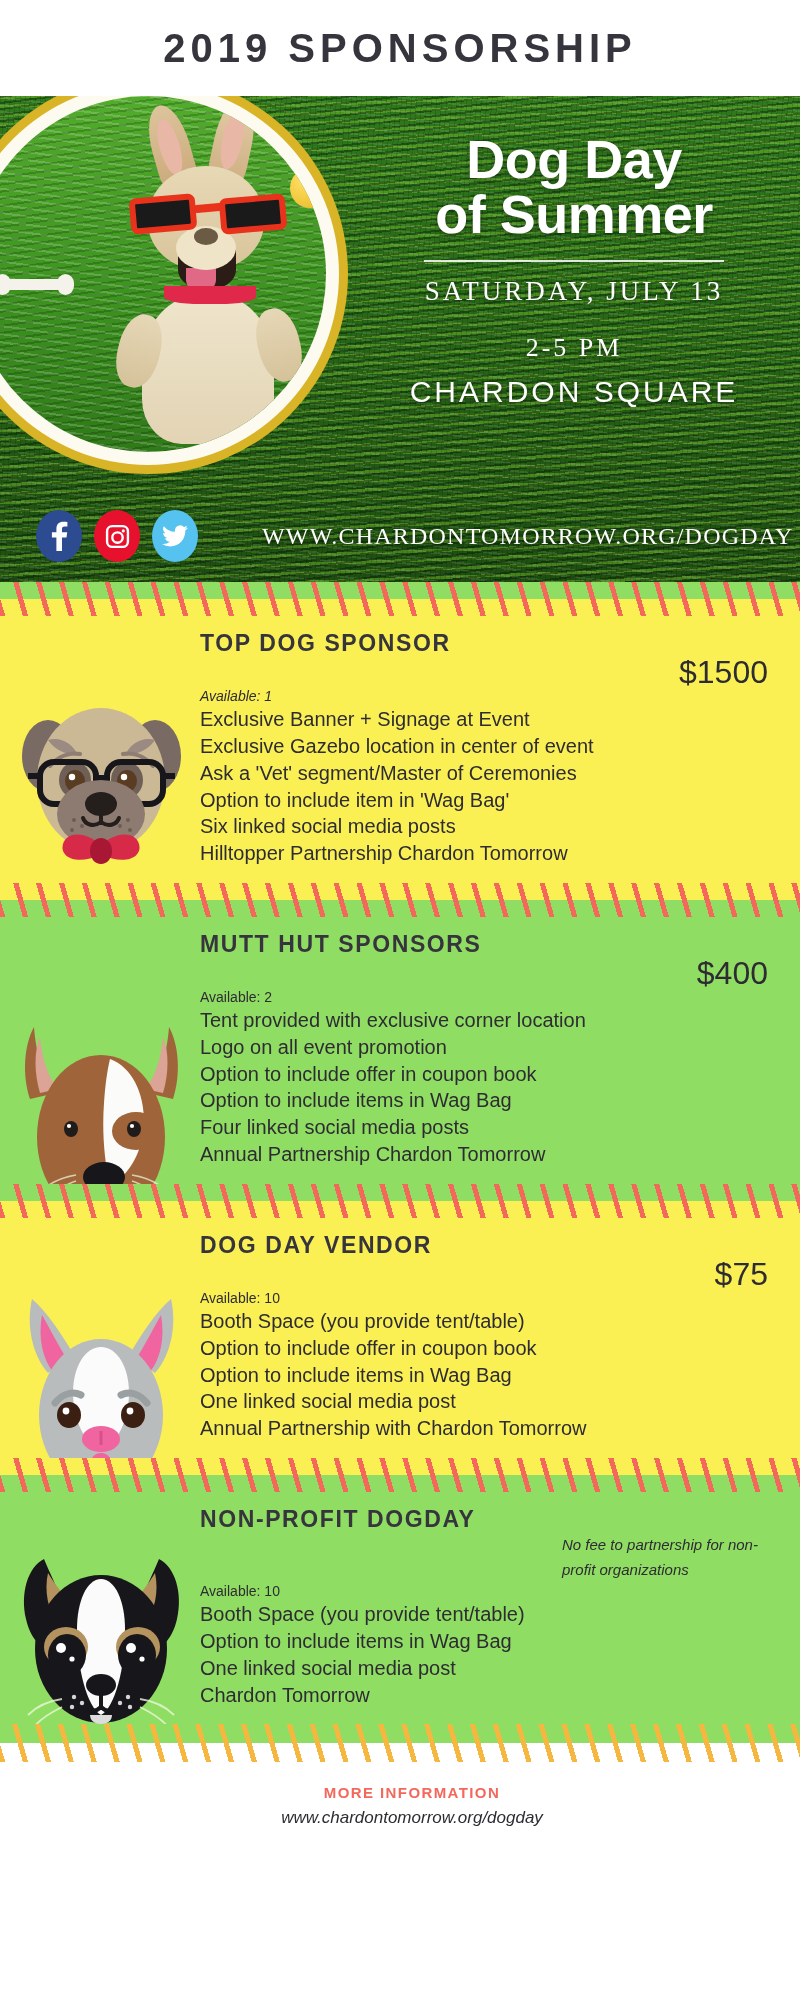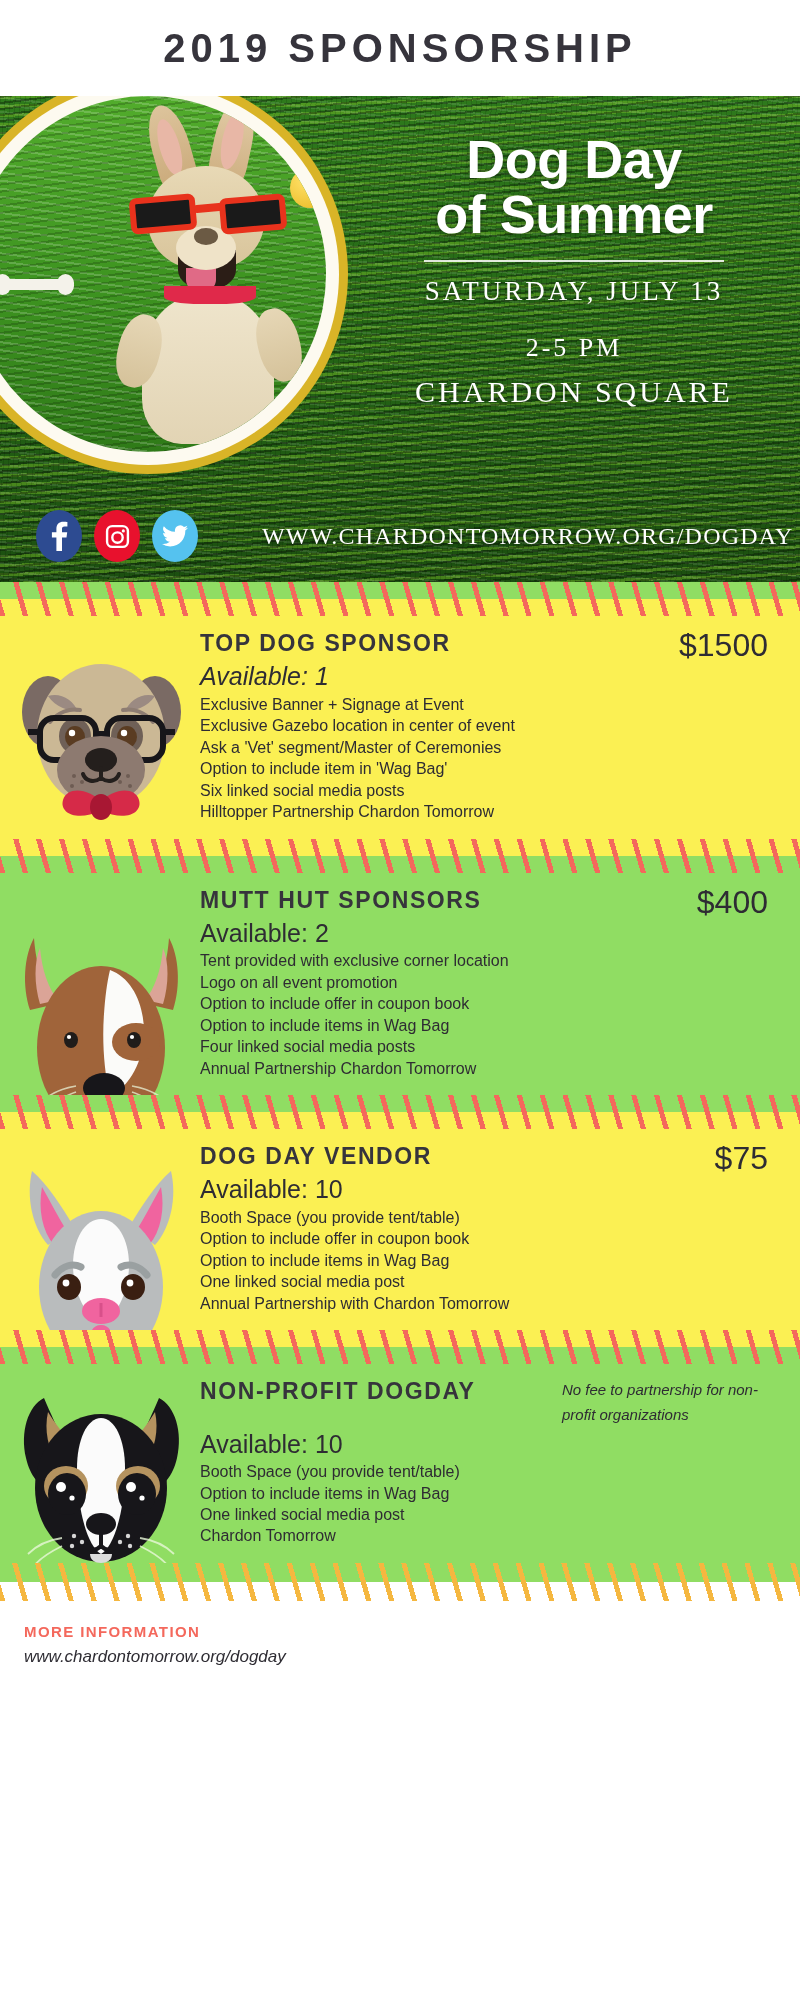--- a/index.html
+++ b/index.html
@@ -128,21 +128,21 @@
     font-family: "Liberation Serif", serif;
     font-size: 27px; letter-spacing: 3px;
     text-shadow: 0 2px 5px rgba(0,0,0,.4);
   }
   .hero-time {
     font-family: "Liberation Serif", serif;
     font-size: 26px; letter-spacing: 3px; margin-top: 26px;
     text-shadow: 0 2px 5px rgba(0,0,0,.4);
   }
   .hero-place {
-    font-family: Liberation Serif, serif;
+    font-family: Liberation Sans, sans-serif;
     font-size: 30px; letter-spacing: 3px; margin-top: 12px;
     text-shadow: 0 2px 5px rgba(0,0,0,.4);
   }
 
   
   .hero-bottom {
     position: absolute;
     left: 0; right: 0; bottom: 20px;
     display: flex; align-items: center;
   }
@@ -174,45 +174,45 @@
     position:absolute; inset:-10px -20px;
     background-image: repeating-linear-gradient(74deg,
        var(--bar) 0px, var(--bar) 5px, transparent 5px, transparent 22px);
   }
 
   
   .tier { position: relative; width: 800px; overflow: hidden; }
   .tier.yellow { background:#fbf053; }
   .tier.green  { background:#90dd63; }
   .tier-inner { position: relative; padding: 14px 18px 16px 200px; min-height: 150px; }
-  .tier-head { display:flex; align-items:flex-start; }
+  .tier-head { display:flex; align-items:flex-start;flex-direction:column; }
   .tier-name {
     font-size: 23px; font-weight: bold; letter-spacing: 1.6px; color:#36343c;
     flex: 0 0 auto;
   }
   .tier-price {
     font-size: 32px; color:#2e2c33; font-weight: normal;
     margin-left: auto; padding-right: 14px; line-height: .95;
   }
   .tier-note {
     margin-left:auto; font-style: italic; font-size: 15px; color:#2e2c33;
     text-align:left; line-height:1.65; padding-right: 6px; max-width: 220px;
   }
-  .tier-avail { font-size: 25px; color:#2e2c33; line-height: 1.34; }
+  .tier-avail { font-size: 14px; color:#2e2c33; line-height: 1.34; }
   .tier-avail.ital { font-style: italic; }
   .tier-list { list-style:none; }
-  .tier-list li { font-size: 16px; color:#2e2c33; line-height: 1.34; white-space: nowrap; }
+  .tier-list li { font-size: 20px; color:#2e2c33; line-height: 1.34; white-space: nowrap; }
 
   
   .avatar { position:absolute; left:14px; bottom:0; width:175px; height:100%; }
   .av { position:absolute; left:0; bottom:0; width:175px; }
 
   
   .footer {
-    background:#fff; padding-top: 22px; padding-left: 24px;
+    background:#fff; text-align:center; padding-top: 22px; padding-left: 24px;
   }
   .footer-head {
     color:#f4685c; font-weight:bold; font-size:15px; letter-spacing:1.4px;
   }
   .footer-url {
     color:#2e2c33; font-style:italic; font-size:17px; margin-top:7px;
   }
 </style>
 </head>
 <body>

